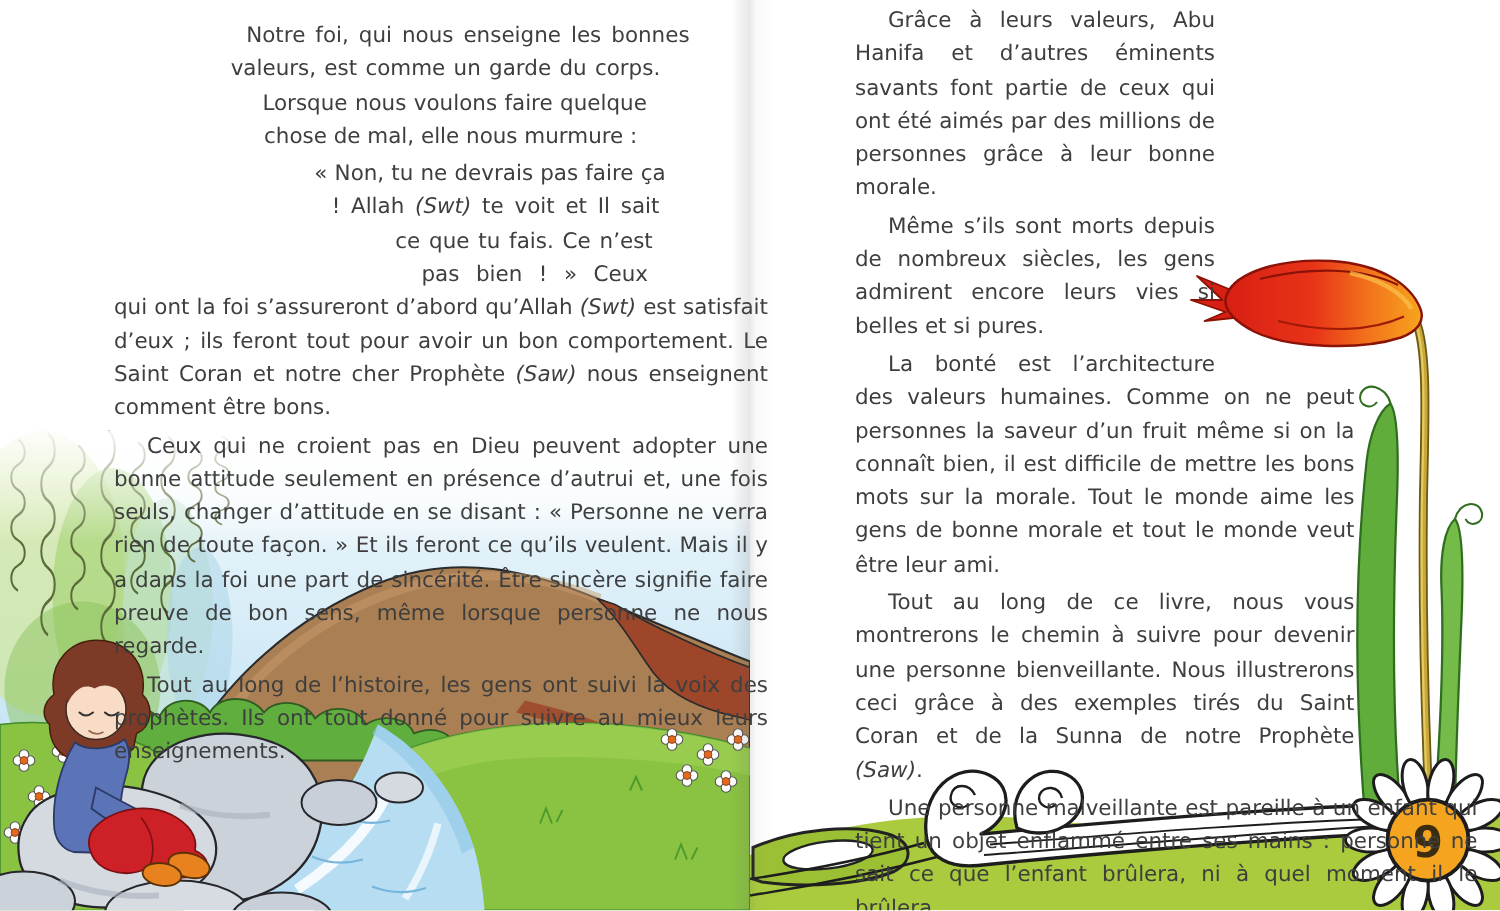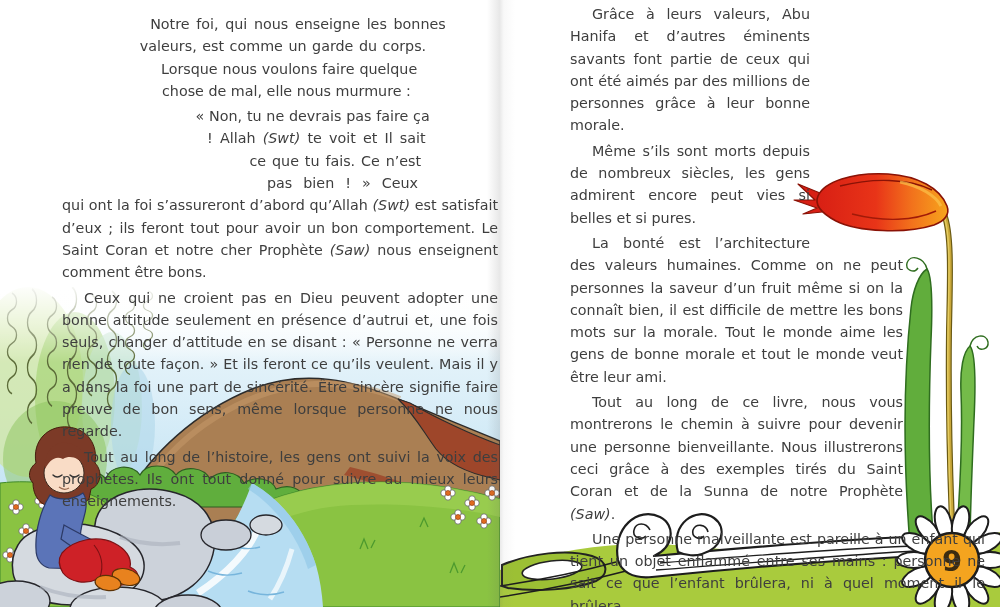--- a/index.html
+++ b/index.html
@@ -1,19 +1,19 @@
 <!DOCTYPE html>
 <html><head>
 <meta charset="utf-8">
 <style>
   html,body{margin:0;padding:0;background:#fff;}
   .spread{position:relative;width:1000px;height:607px;background:#fff;overflow:hidden;
           font-family:"DejaVu Sans",sans-serif;color:#3e3e3e;}
   .page{position:absolute;top:0;height:607px;background:#fff;}
-  .page-left{left:0;width:500px;}
+  .page-left{left:0;width:500px;padding-left:14px;}
   .page-right{left:500px;width:500px;}
   svg.illu{position:absolute;pointer-events:none;}
   .illu-left{left:0;top:287px;}
   .illu-right{left:0;top:0;}
   .textcol{position:relative;z-index:2;text-align:justify;font-size:14.3px;line-height:22.3px;}
   .page-left .textcol{margin:13px 0 0 62px;width:436px;}
   .page-right .textcol{margin:3px 0 0 70px;width:415px;}
   p.para{margin:0 0 3px 0;text-indent:22px;}
   .it{font-style:italic;}
   
@@ -232,21 +232,21 @@
         </g>
         <circle cx="452" cy="560" r="27" fill="#f4a41f" stroke="#1d1d1d" stroke-width="2.5"></circle>
         <text x="452" y="571" text-anchor="middle" font-family="DejaVu Sans, sans-serif" font-size="29" font-weight="bold" fill="#3c2c10">9</text>
       </g>
     </svg>
 
     <div class="textcol">
       <div class="fr-tulip"></div>
       <div class="fr-stem"></div>
       <p class="para"><span>Grâce à leurs valeurs, Abu Hanifa et d’autres éminents savants font partie de ceux qui ont été aimés par des millions de personnes grâce à leur bonne morale.</span></p>
-      <p class="para"><span>Même s’ils sont morts depuis de nombreux siècles, les gens admirent encore peut vies si belles et si pures.</span></p>
+      <p class="para"><span>Même s’ils sont morts depuis de nombreux siècles, les gens admirent encore leurs vies si belles et si pures.</span></p>
       <p class="para"><span>La bonté est l’architecture des valeurs humaines. Comme on ne peut personnes la saveur d’un fruit même si on la connaît bien, il est difficile de mettre les bons mots sur la morale. Tout le monde aime les gens de bonne morale et tout le monde veut être leur ami.</span></p>
       <p class="para"><span>Tout au long de ce livre, nous vous montrerons le chemin à suivre pour devenir une personne bienveillante. Nous illustrerons ceci grâce à des exemples tirés du Saint Coran et de la Sunna de notre Prophète </span><span class="it">(Saw)</span><span>.</span></p>
       <p class="para"><span>Une personne malveillante est pareille à un enfant qui tient un objet enflammé entre ses mains : personne ne sait ce que l’enfant brûlera, ni à quel moment il le brûlera.</span></p>
 
     </div>
   </div>
 
   <div class="gutter"></div>
 </div>
 

